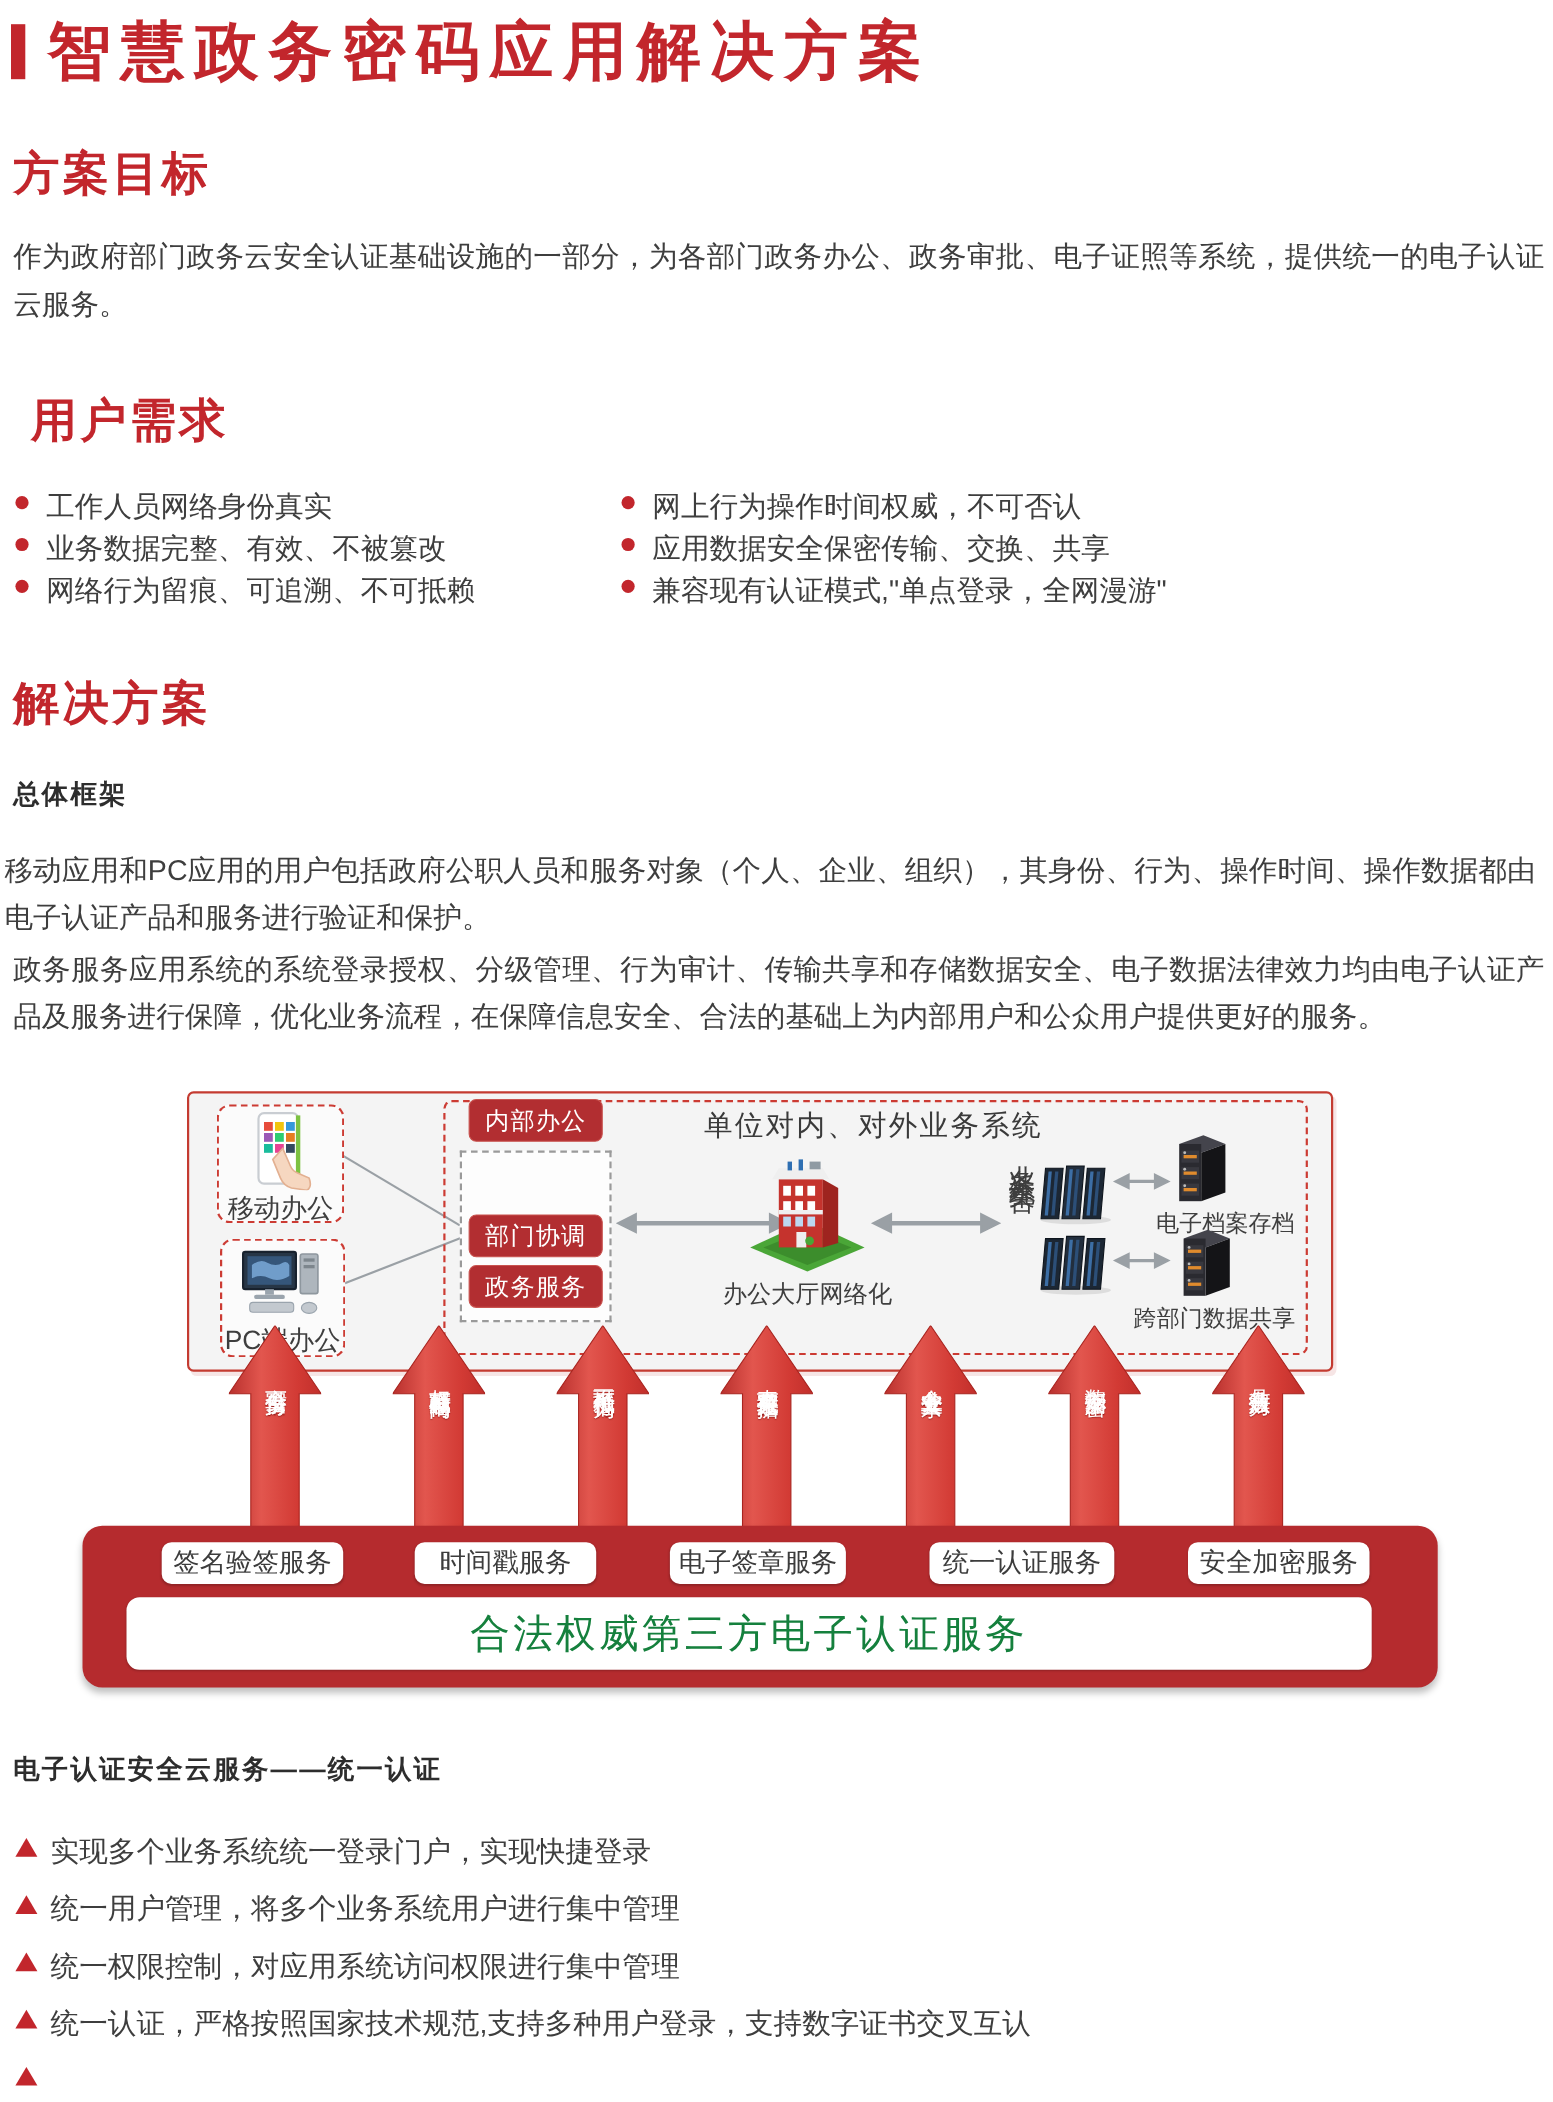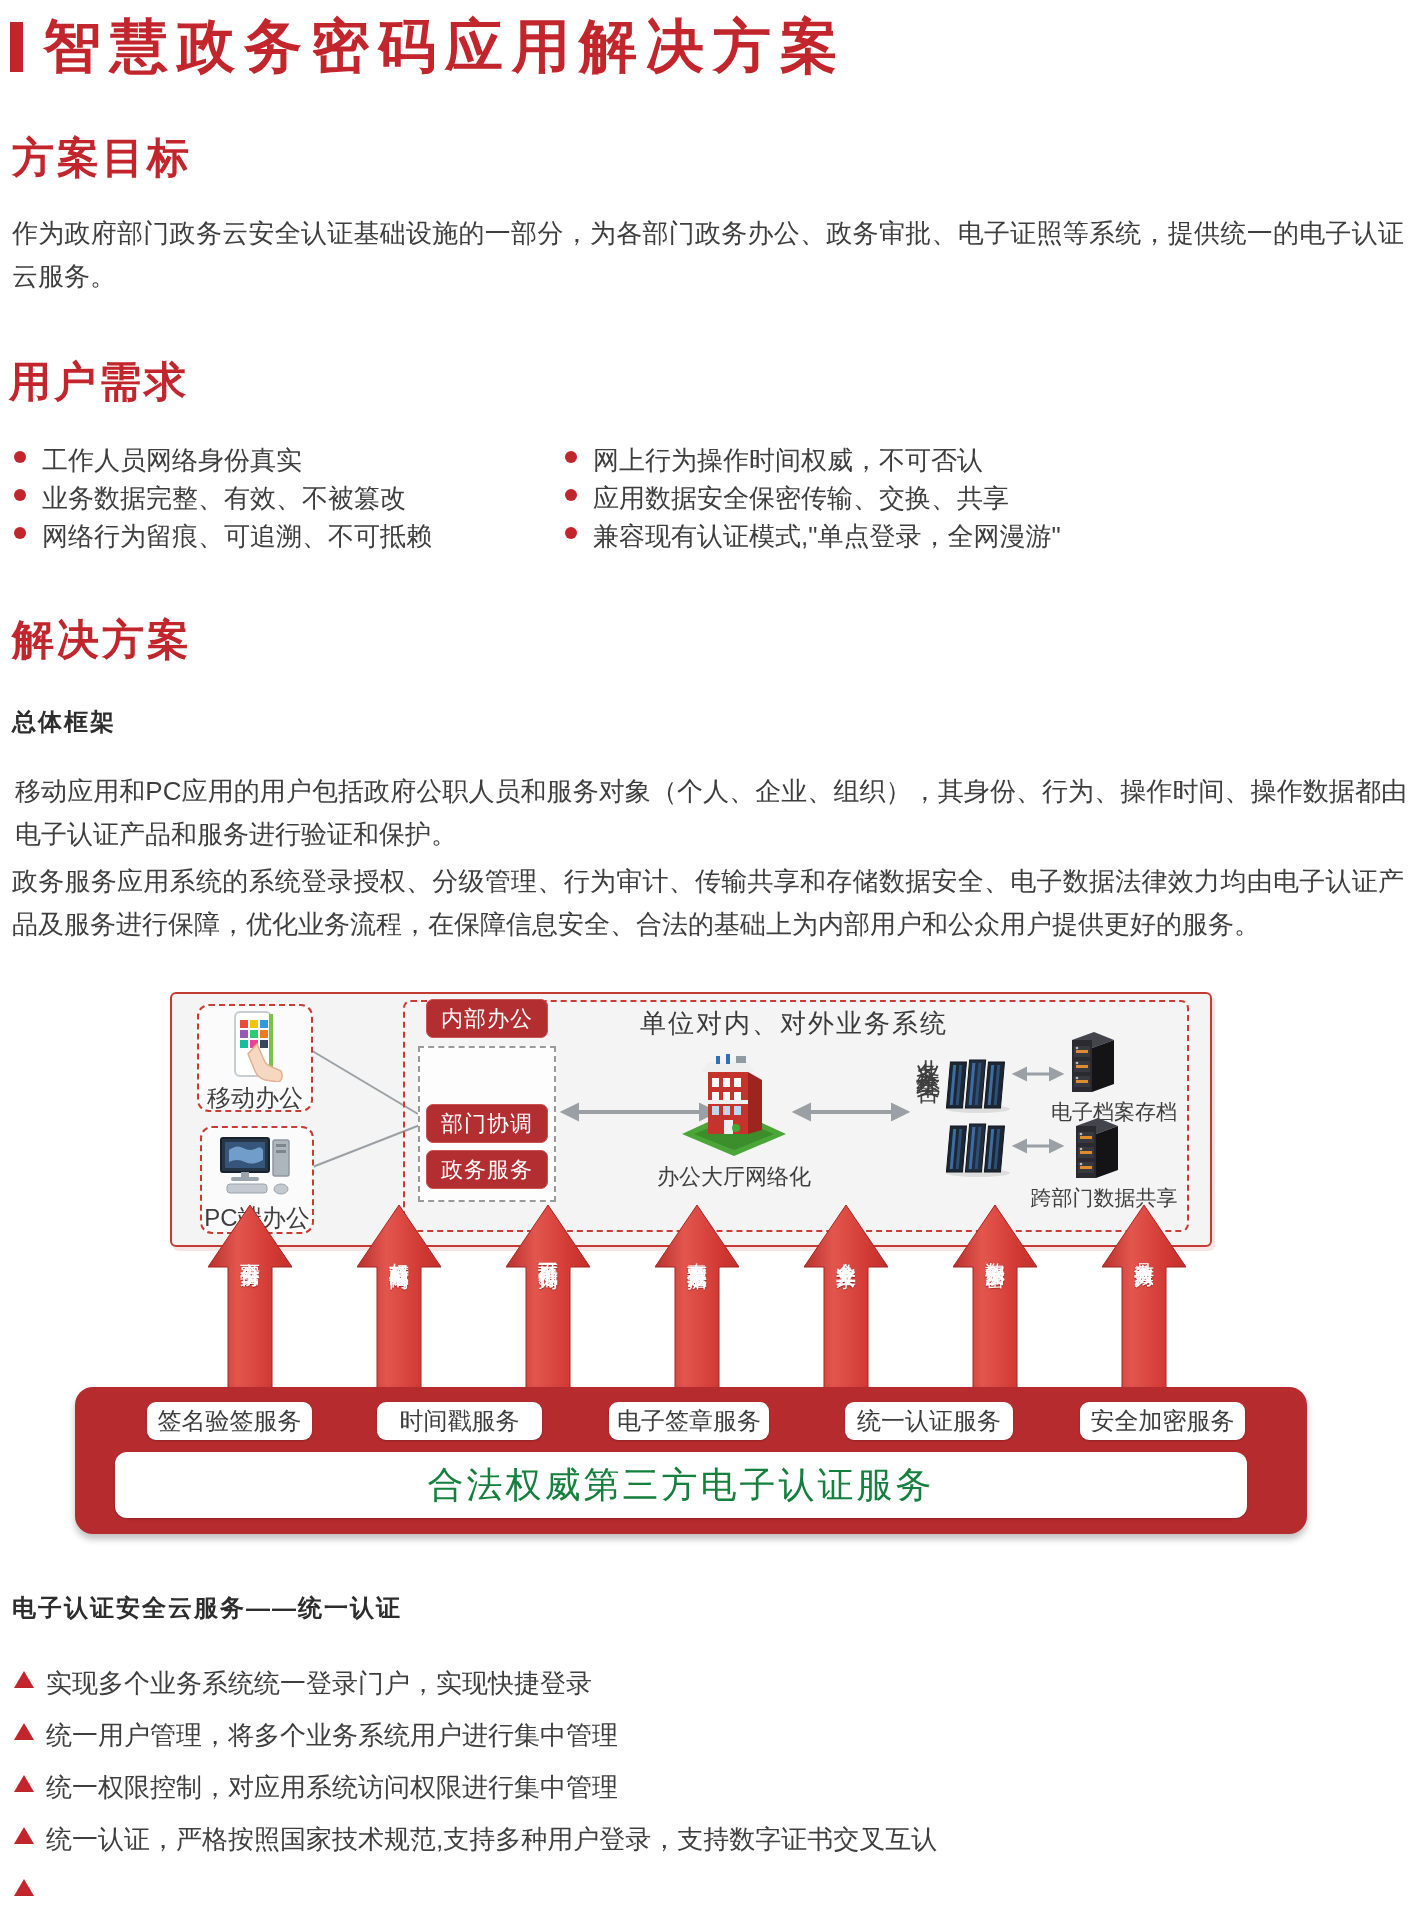--- a/index.html
+++ b/index.html
@@ -67,39 +67,39 @@
   </svg>
 
   <div class="abs doc-title">
     <div class="title-bar"></div>
     <div class="title-text">智慧政务密码应用解决方案</div>
   </div>
 
   <div class="abs h-red" style="left:12px;top:130px">方案目标</div>
   <div class="abs para" style="left:12px;top:212px">作为政府部门政务云安全认证基础设施的一部分，为各部门政务办公、政务审批、电子证照等系统，提供统一的电子认证云服务。</div>
 
-  <div class="abs h-red" style="left:9px;top:354px">用户需求</div>
+  <div class="abs h-red" style="left:28px;top:354px">用户需求</div>
 
   <div class="abs dot" style="left:14px;top:451px"></div>
   <div class="abs b-text" style="left:42px;top:443px">工作人员网络身份真实</div>
   <div class="abs dot" style="left:14px;top:489px"></div>
   <div class="abs b-text" style="left:42px;top:481px">业务数据完整、有效、不被篡改</div>
   <div class="abs dot" style="left:14px;top:527px"></div>
   <div class="abs b-text" style="left:42px;top:519px">网络行为留痕、可追溯、不可抵赖</div>
 
   <div class="abs dot" style="left:565px;top:451px"></div>
   <div class="abs b-text" style="left:593px;top:443px">网上行为操作时间权威，不可否认</div>
   <div class="abs dot" style="left:565px;top:489px"></div>
   <div class="abs b-text" style="left:593px;top:481px">应用数据安全保密传输、交换、共享</div>
   <div class="abs dot" style="left:565px;top:527px"></div>
   <div class="abs b-text" style="left:593px;top:519px">兼容现有认证模式,"单点登录，全网漫游"</div>
 
   <div class="abs h-red" style="left:12px;top:612px">解决方案</div>
   <div class="abs h-black" style="left:12px;top:706px">总体框架</div>
-  <div class="abs para" style="left:15px;top:770px">移动应用和PC应用的用户包括政府公职人员和服务对象（个人、企业、组织），其身份、行为、操作时间、操作数据都由电子认证产品和服务进行验证和保护。</div>
+  <div class="abs para" style="left:4px;top:770px">移动应用和PC应用的用户包括政府公职人员和服务对象（个人、企业、组织），其身份、行为、操作时间、操作数据都由电子认证产品和服务进行验证和保护。</div>
   <div class="abs para" style="left:12px;top:860px">政务服务应用系统的系统登录授权、分级管理、行为审计、传输共享和存储数据安全、电子数据法律效力均由电子认证产品及服务进行保障，优化业务流程，在保障信息安全、合法的基础上为内部用户和公众用户提供更好的服务。</div>
 
   <div class="abs outer-box"></div>
 
   <svg class="abs" style="left:170px;top:992px" width="1038" height="251">
     <g stroke="#9aa0a5" stroke-width="2" fill="#9aa0a5">
       <line x1="139" y1="57" x2="248" y2="122"></line>
       <line x1="140" y1="176" x2="250" y2="133"></line>
 
       <line x1="404" y1="120" x2="534" y2="120" stroke-width="4"></line>

